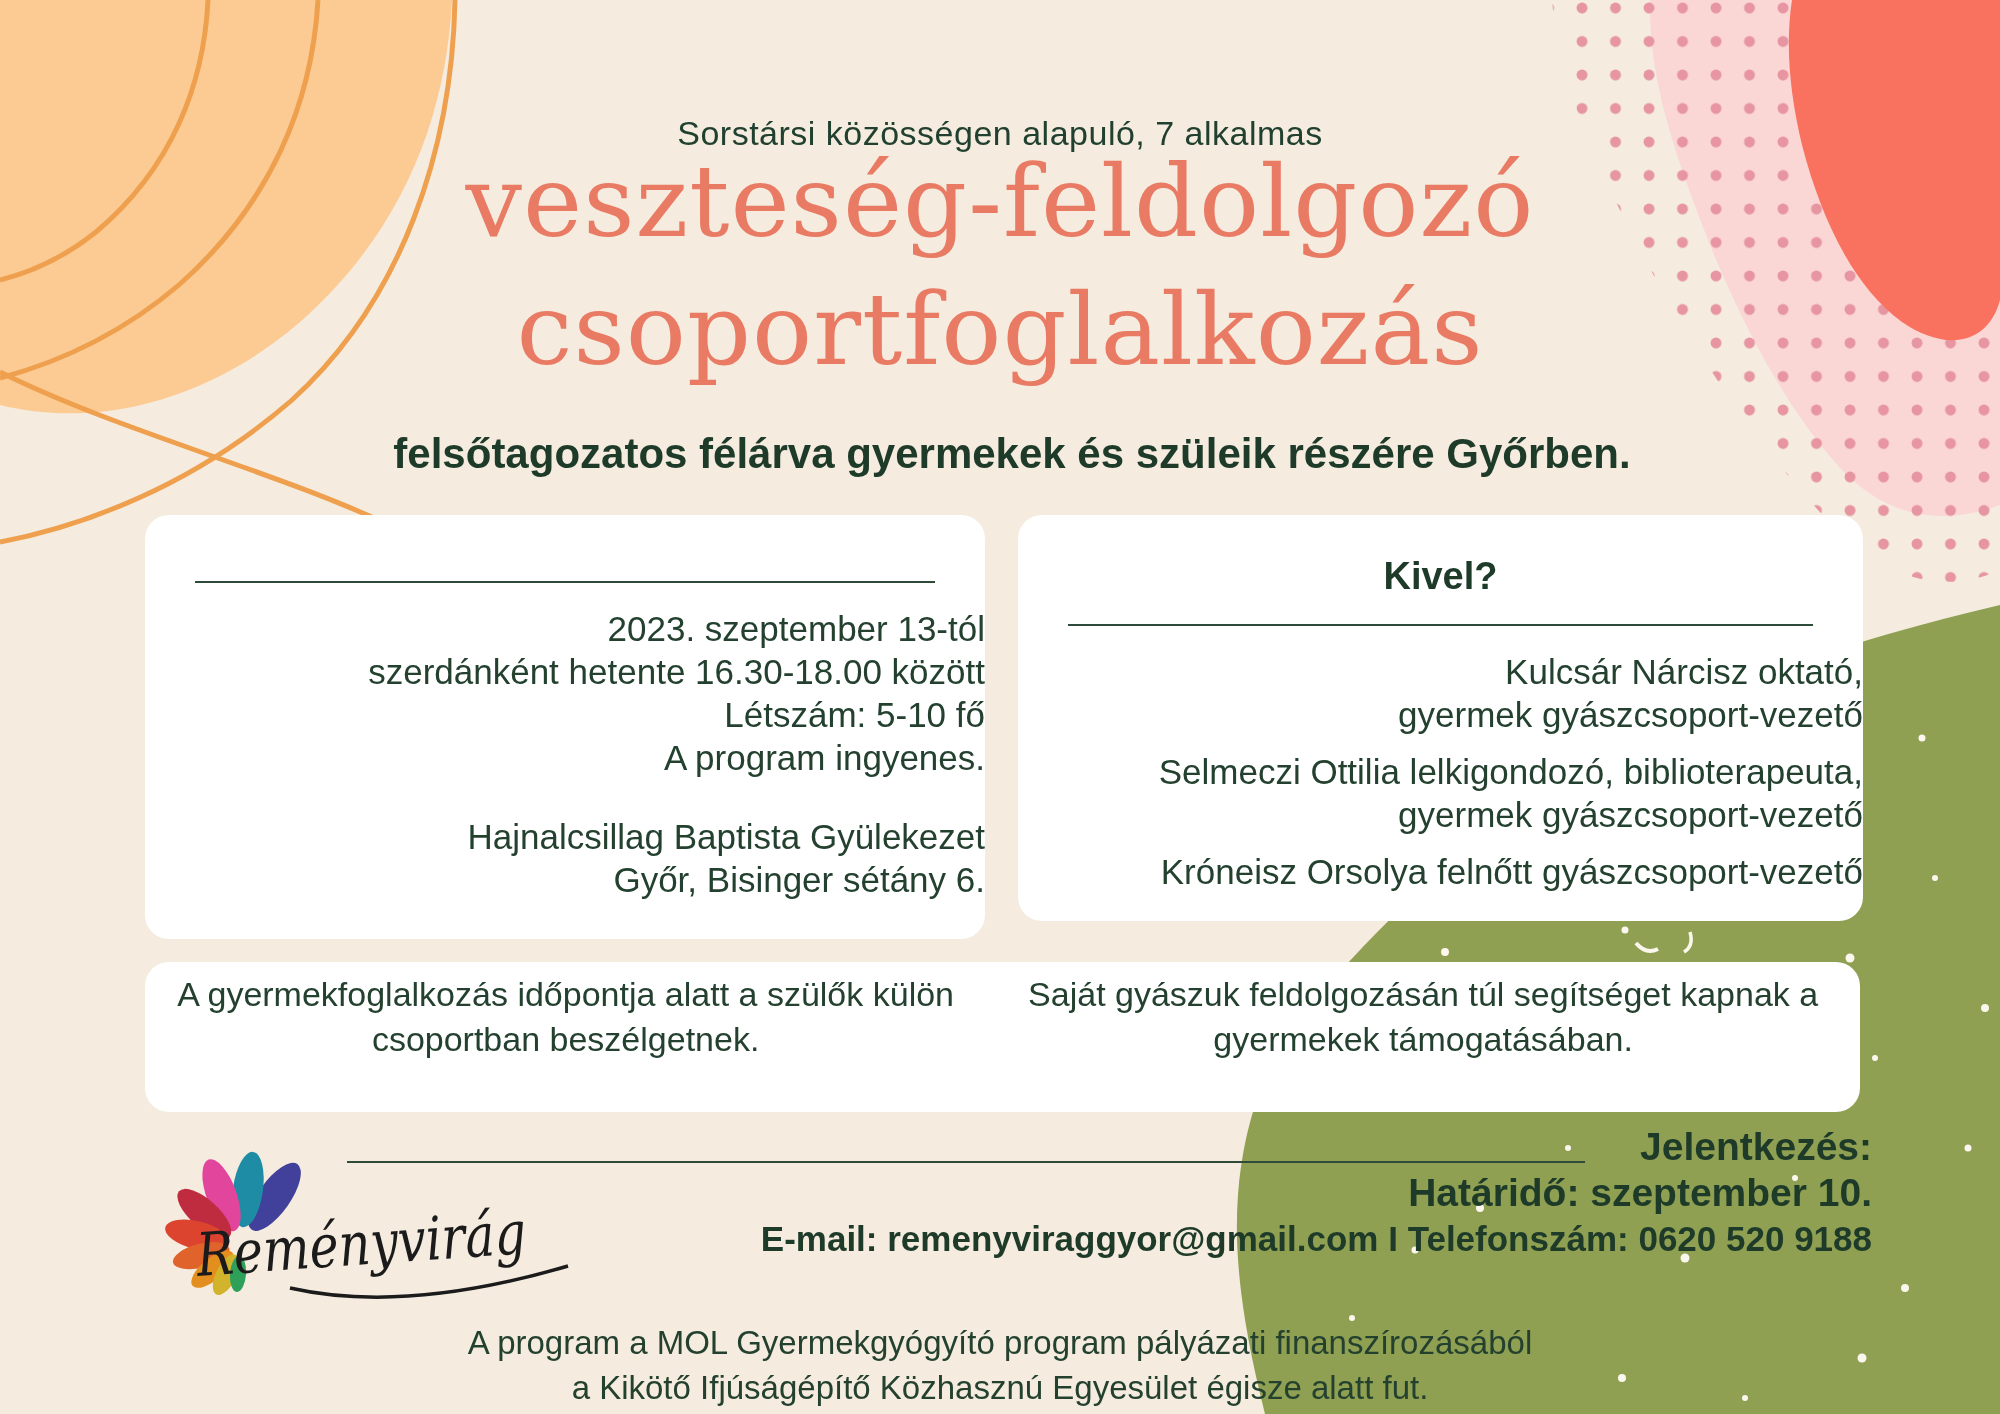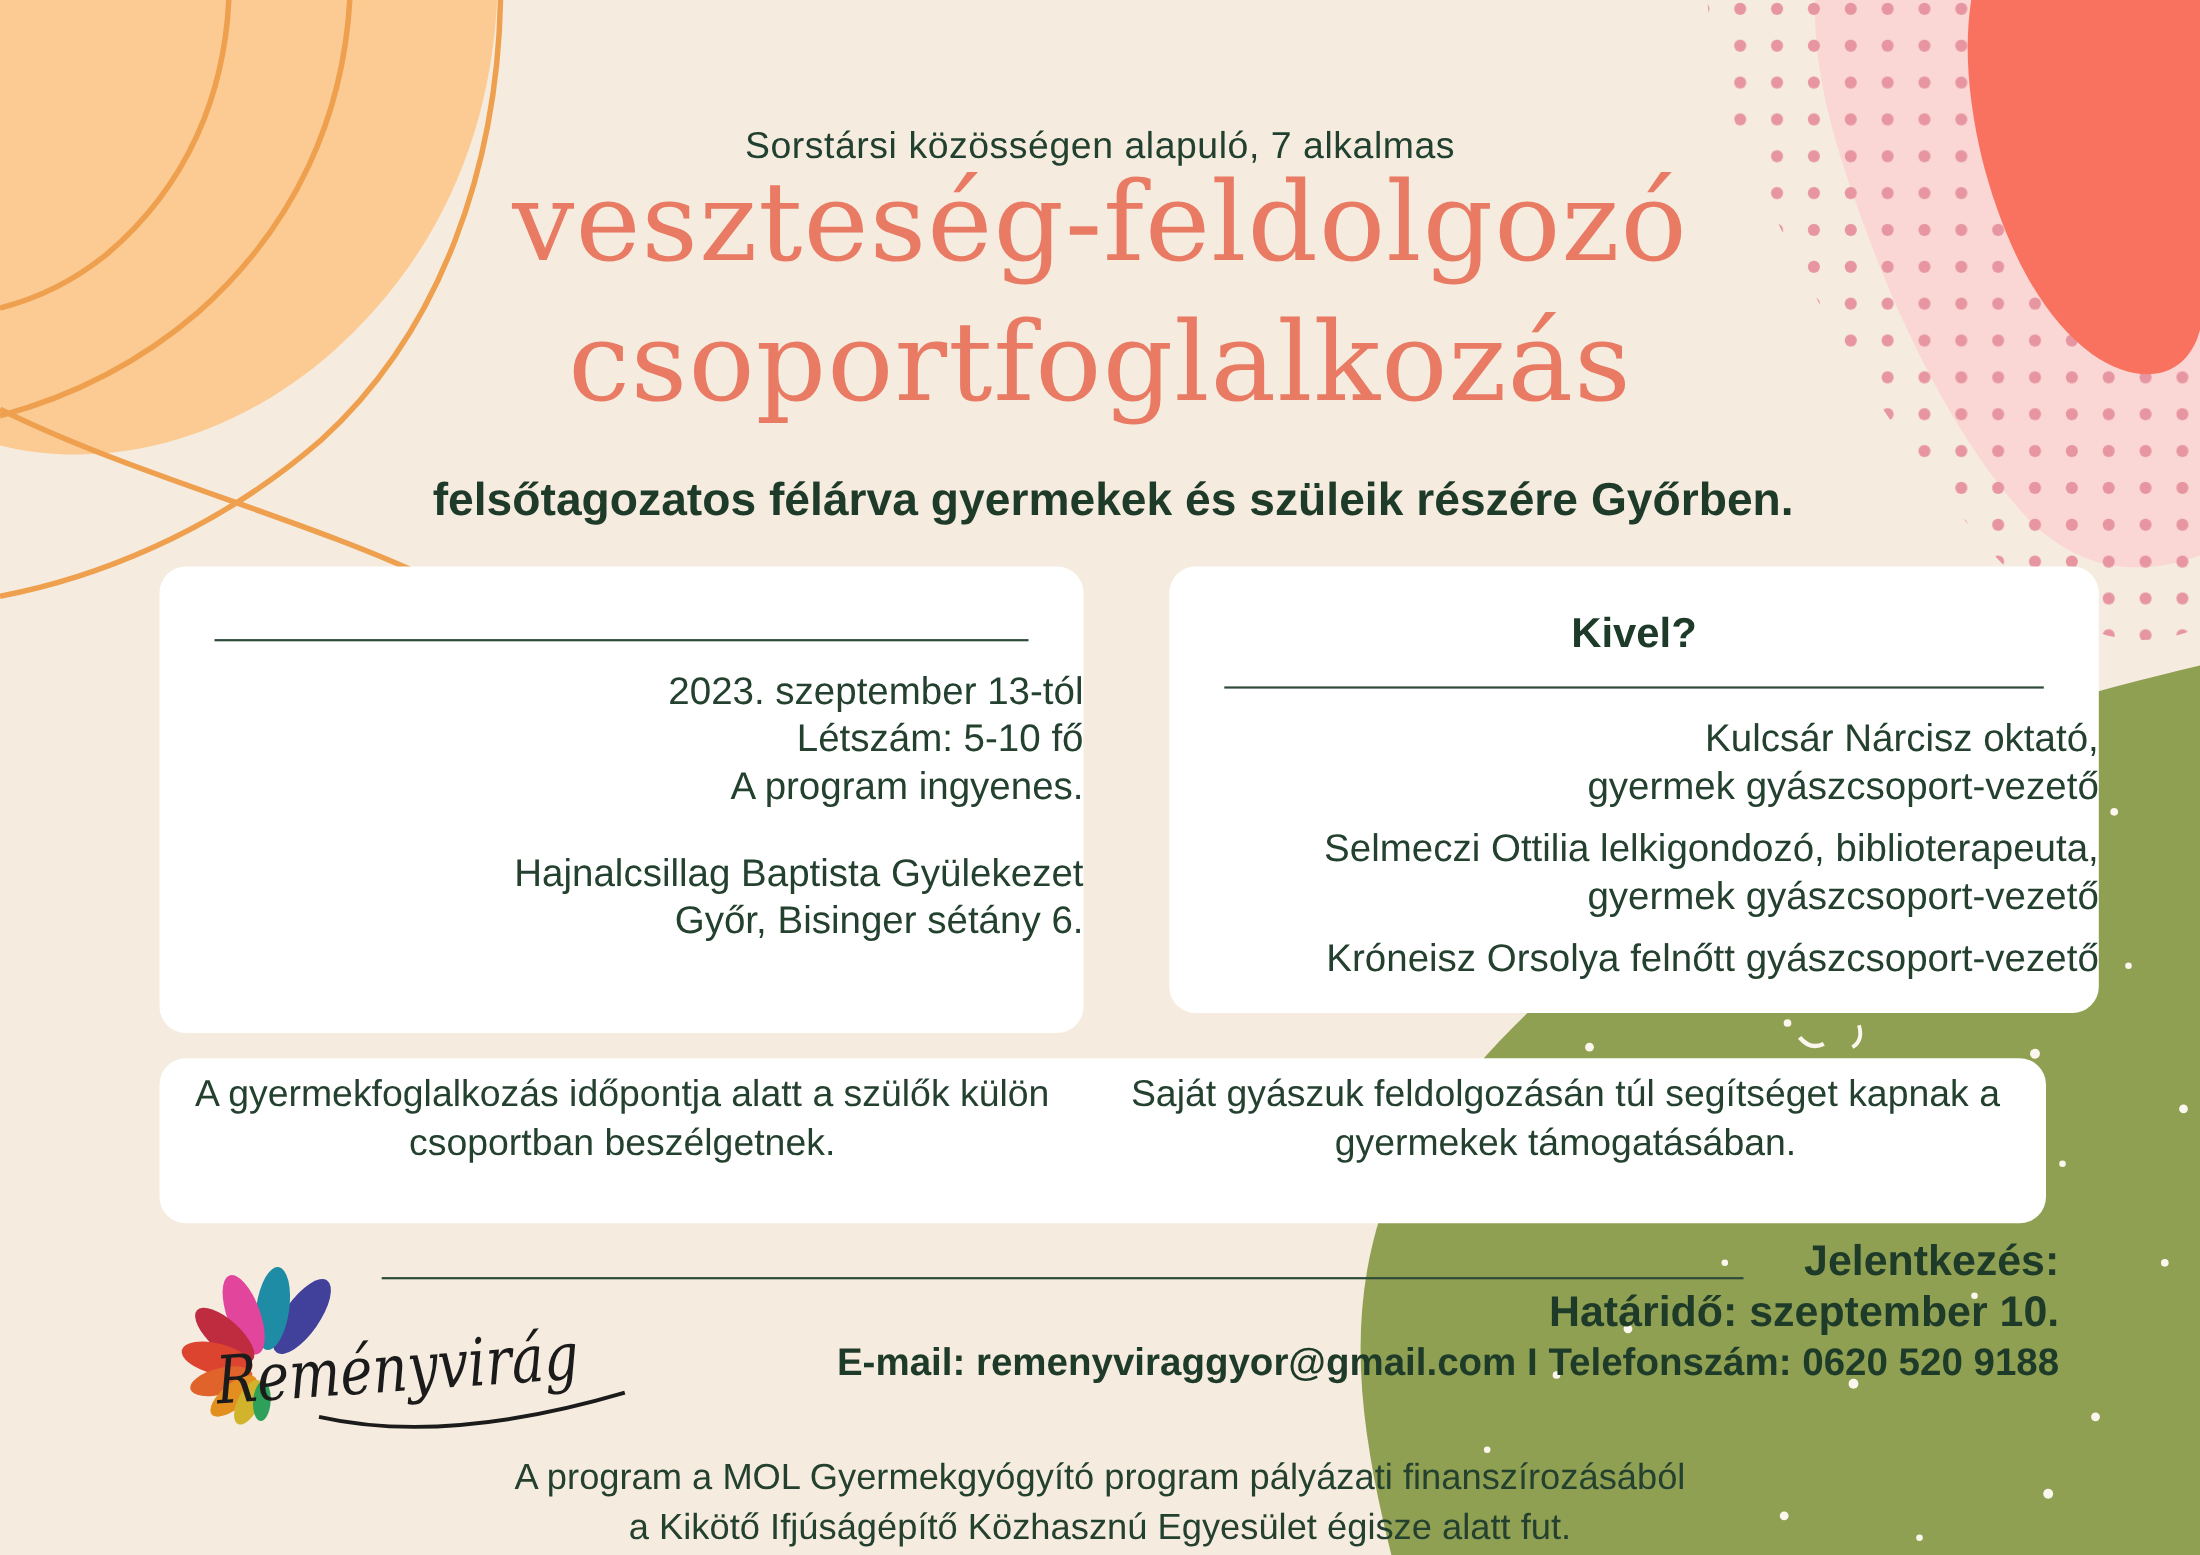--- a/index.html
+++ b/index.html
@@ -18,21 +18,21 @@
     position:absolute; top:138px; left:0; width:100%;
     text-align:center; font-family:"DejaVu Serif", serif; font-weight:400;
     font-size:100px; line-height:1.28; color:#E97B64; letter-spacing:1px;
   }
   .subtitle{
     position:absolute; top:430px; left:0; width:100%;
     text-align:center; font-size:42px; font-weight:bold; color:#1E3A29;padding-left:24px;
   }
   .card{ position:absolute; background:#FFFFFF; border-radius:24px; }
   .card-when{ left:145px; top:515px; width:840px; height:424px; padding-top:40px; }
-  .card-who { left:1063px; top:515px; width:845px; height:406px; padding-top:40px; }
+  .card-who { left:1018px; top:515px; width:845px; height:406px; padding-top:40px; }
   .card h2{ font-size:38px; text-align:center; color:#1E3A29; font-weight:bold; }
   .rule{ height:2px; background:#2E4A39; margin:26px auto 0; }
   .card-when .rule{ width:740px; }
   .card-who  .rule{ width:745px; }
   .card-body{ margin-top:24px; text-align:right; font-size:35px; line-height:43px; color:#24412F; }
   .addr{ margin-top:36px; }
   .who-p{ margin-bottom:14px; }
   .card-info{
     left:145px; top:962px; width:1715px; height:150px; padding-top:10px;
     display:flex; flex-direction:row; justify-content:center;
@@ -109,20 +109,21 @@
   <div class="title">
     <div>veszteség-feldolgozó</div>
     <div>csoportfoglalkozás</div>
   </div>
   <div class="subtitle">felsőtagozatos félárva gyermekek és szüleik részére Győrben.</div>
 
   <div class="card card-when">
     <div class="rule"></div>
     <div class="card-body">
       <div>2023. szeptember 13-tól</div>
+      <div>szerdánként hetente 16.30-18.00 között</div>
       <div>Létszám: 5-10 fő</div>
       <div>A program ingyenes.</div>
       <div class="addr">
         <div>Hajnalcsillag Baptista Gyülekezet</div>
         <div>Győr, Bisinger sétány 6.</div>
       </div>
     </div>
   </div>
 
   <div class="card card-who">

